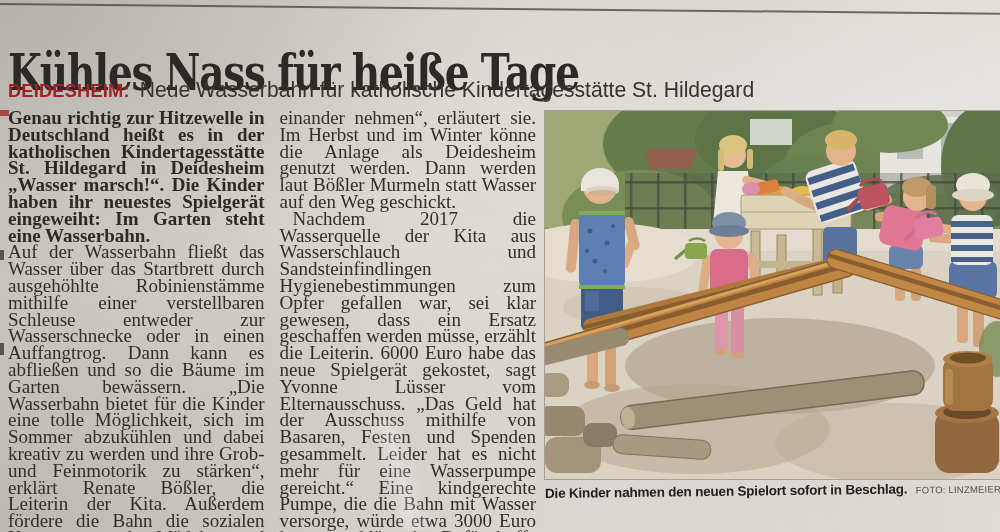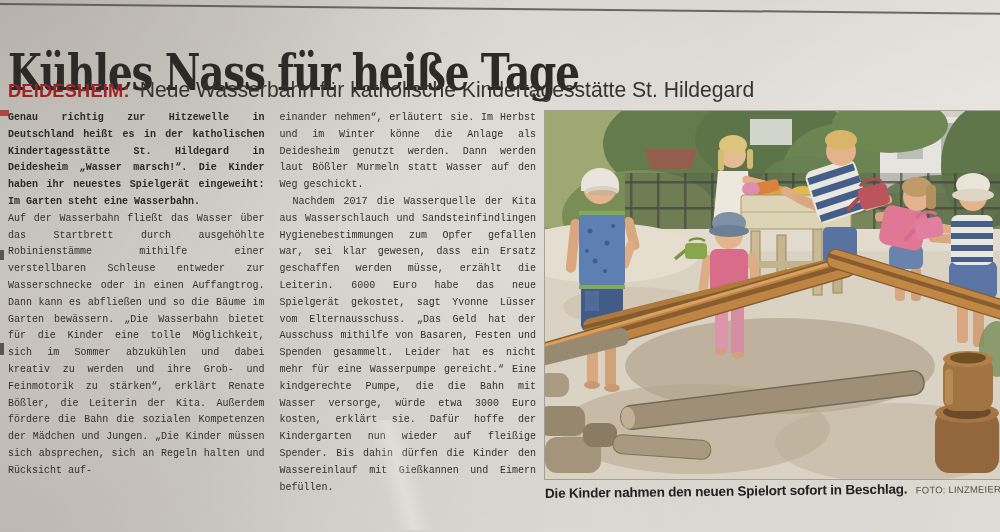--- a/index.html
+++ b/index.html
@@ -21,21 +21,21 @@
     position:absolute;left:8px;top:12px;white-space:nowrap;
     font-family:"DejaVu Serif",serif;font-weight:bold;font-size:50px;line-height:1.08;
     letter-spacing:-1.5px;color:#2c2a26;transform:scaleX(.78);transform-origin:left top;
   }
   .kicker-line{position:absolute;left:8px;top:77px;white-space:nowrap;
     transform:scaleX(.96);transform-origin:left top;}
   .kicker{font-weight:bold;font-size:19px;color:#9e2227;letter-spacing:.2px;}
   .subhead{font-size:22px;color:#36332e;margin-left:6px;}
   .columns{position:absolute;left:8px;top:110px;width:528px;height:422px;display:flex;gap:15px;overflow:hidden;}
   .col{width:259px;text-align:justify;hyphens:auto;-webkit-hyphens:auto;
-    font-family:Liberation Mono, monospace;font-size:10px;line-height:16.8px;color:#322f2b;}
+    font-family:Liberation Serif, serif;font-size:19px;line-height:16.8px;color:#322f2b;}
   .col p{margin:0;}
   .lead{font-weight:bold;color:#2d2b27;}
   .indent{text-indent:13px;}
   .photo-figure{position:absolute;left:545px;top:111px;width:455px;height:368px;
     outline:1px solid rgba(120,113,100,.55);background:#cfc6b4;}
   .photo-figure svg{display:block;}
   .caption-row{position:absolute;left:545px;top:484px;width:455px;white-space:nowrap;
     transform:rotate(-.7deg);transform-origin:left center;}
   .caption-text{font-weight:bold;font-size:13.5px;color:#232120;letter-spacing:-.2px;}
   .photo-credit{font-size:9.5px;color:#54514b;margin-left:4px;letter-spacing:.2px;}

